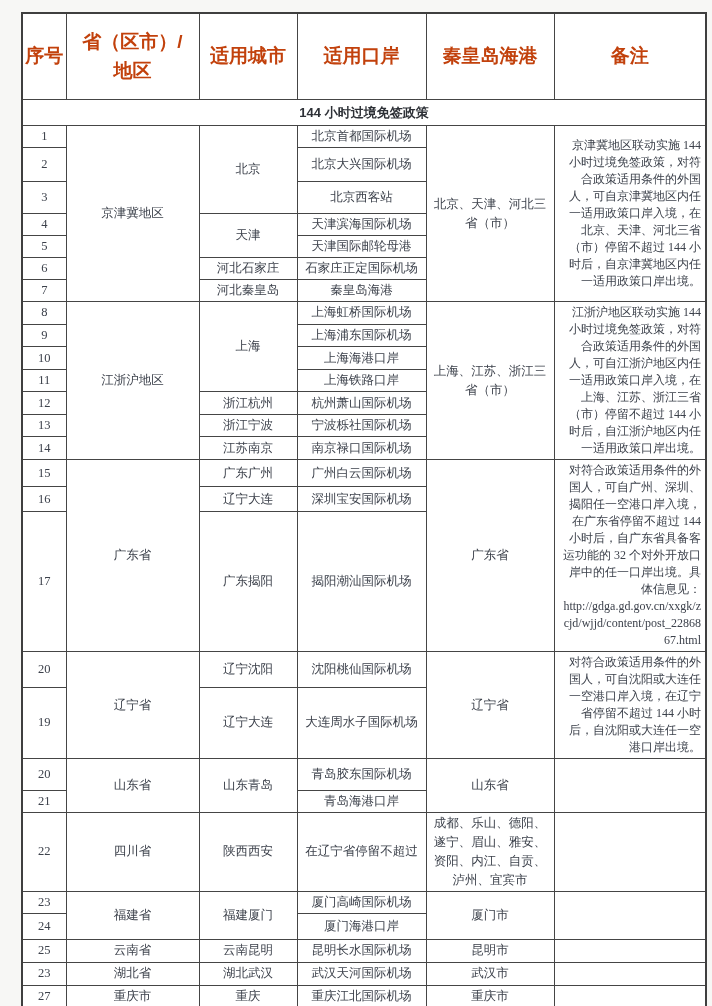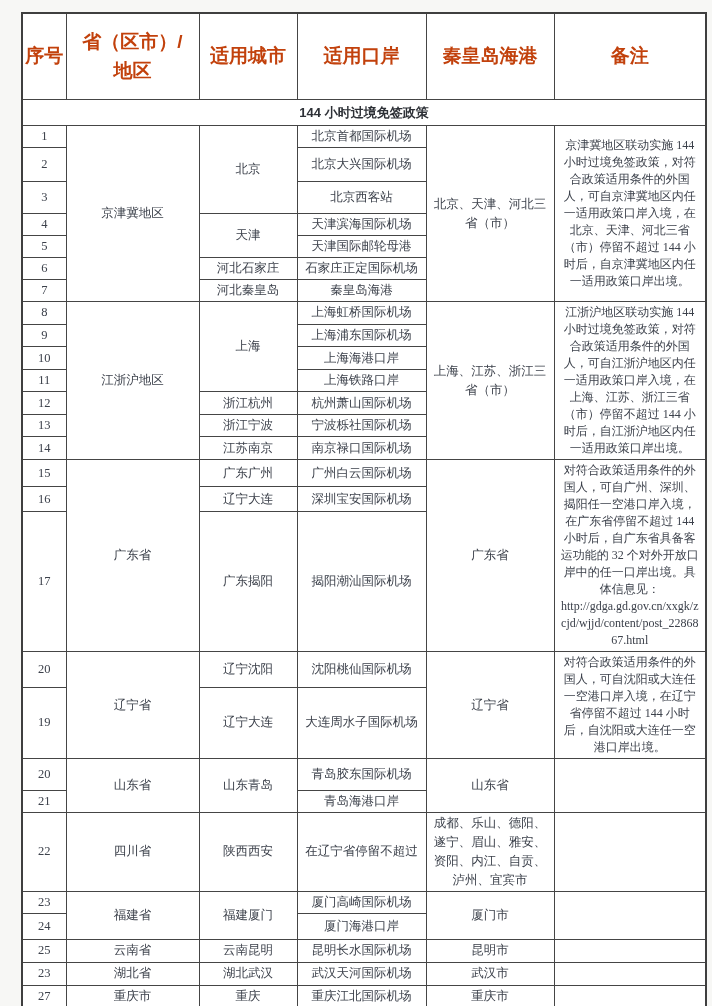--- a/index.html
+++ b/index.html
@@ -40,21 +40,21 @@
     padding: 14px 2px;
   }
   .section-row td {
     font-family: "Liberation Sans", "DejaVu Sans", sans-serif;
     font-weight: bold;
     font-size: 13px;
     color: #2d3036;
     text-align: center;
   }
   td.remark {
-    text-align: center;
+    text-align: right;
     font-size: 12px;
     line-height: 17px;
     padding: 2px 4px;
     overflow-wrap: anywhere;
     word-break: break-word;
   }
   td.stay {
     line-height: 19px;
     word-break: normal;
     margin-top: 35px;

